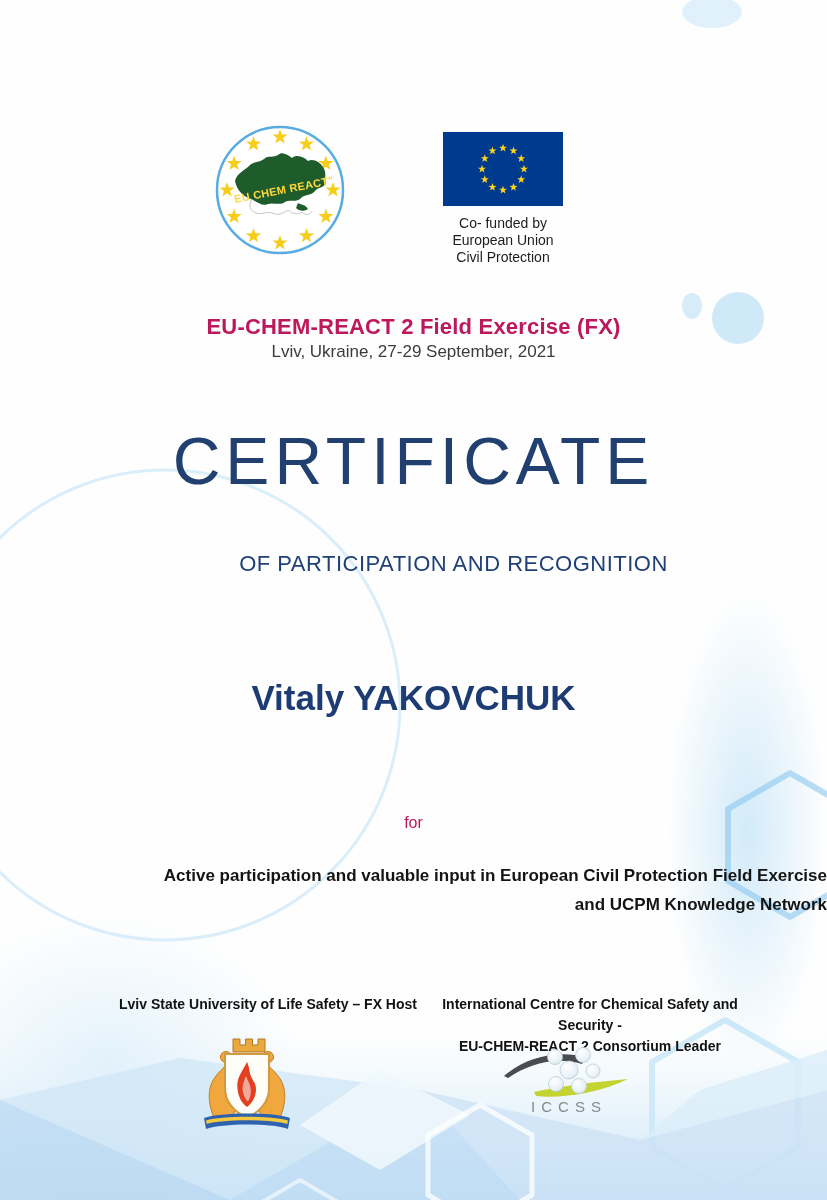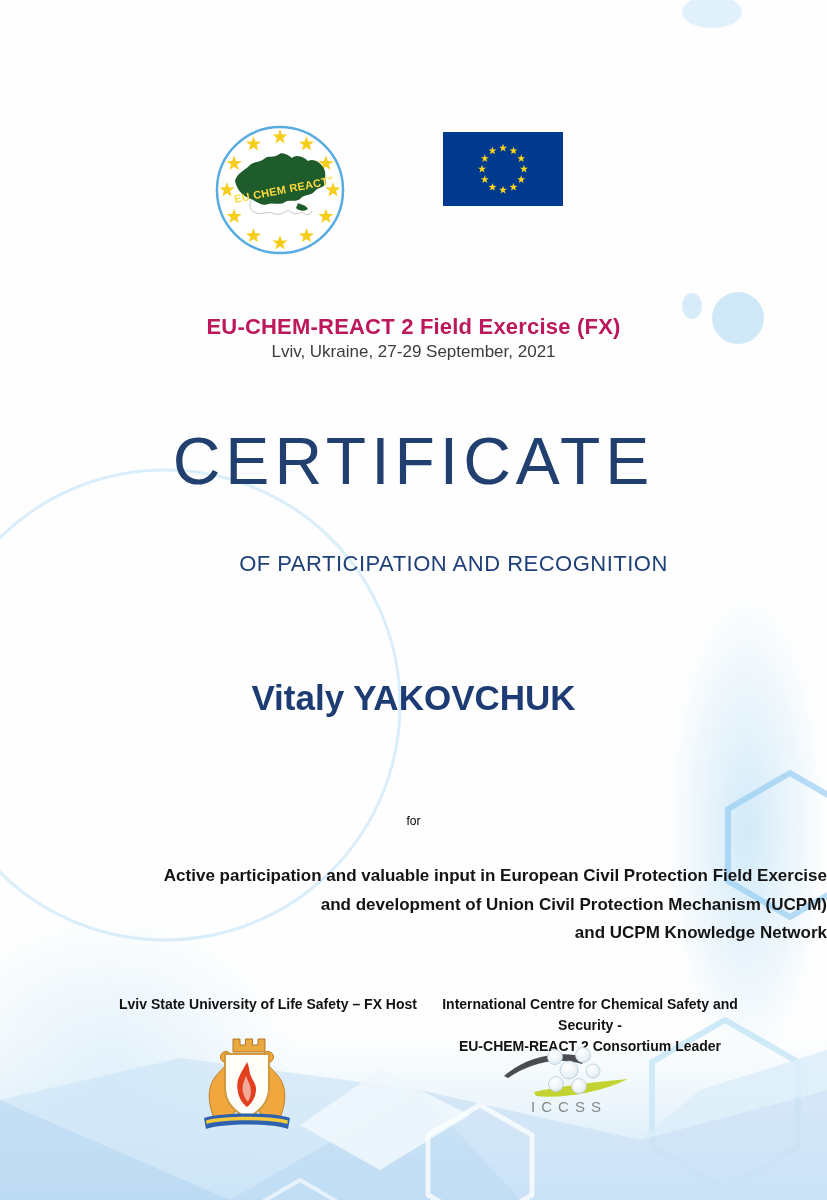--- a/index.html
+++ b/index.html
@@ -25,21 +25,21 @@
   .ecr-logo{left:214px;top:124px;width:132px;height:132px;}
   .flag-block{left:441px;top:132px;width:124px;text-align:center;}
   .flag-caption{font-size:14px;line-height:17px;color:#1d1d1d;margin-top:5px;}
 
   
   .event-title{top:314px;font-size:22px;font-weight:bold;color:#be185d;letter-spacing:.2px;}
   .event-subtitle{top:342px;font-size:17px;color:#3c3c3c;}
   .cert-heading{top:428px;font-size:66px;font-weight:400;color:#21406f;letter-spacing:5px;line-height:1;}
   .cert-subheading{top:551px;font-size:22px;color:#1f4078;letter-spacing:.5px;margin-left:40px;}
   .recipient{top:678px;font-size:35px;font-weight:bold;color:#1e3c74;}
-  .for-label{top:814px;font-size:12px;color:#000000;}
+  .for-label{top:814px;font-size:16px;color:#be185d;}
   .citation{top:862px;font-size:17px;font-weight:bold;color:#141414;line-height:28.5px;text-align:right;}
   .footer-left{left:88px;top:994px;width:360px;text-align:center;font-size:14px;font-weight:bold;color:#121212;line-height:21px;}
   .footer-right{left:428px;top:994px;width:324px;text-align:center;font-size:14px;font-weight:bold;color:#121212;line-height:21px;}
 
   .uni-emblem{left:196px;top:1036px;width:102px;height:100px;}
   .iccss-logo{left:498px;top:1040px;width:145px;height:78px;}
 </style>
 </head>
 <body>
 
@@ -126,35 +126,39 @@
         <use href="#star5" transform="translate(78.2,47.5) scale(4.2)"></use>
         <use href="#star5" transform="translate(70.5,55.2) scale(4.2)"></use>
         <use href="#star5" transform="translate(60,58) scale(4.2)"></use>
         <use href="#star5" transform="translate(49.5,55.2) scale(4.2)"></use>
         <use href="#star5" transform="translate(41.8,47.5) scale(4.2)"></use>
         <use href="#star5" transform="translate(39,37) scale(4.2)"></use>
         <use href="#star5" transform="translate(41.8,26.5) scale(4.2)"></use>
         <use href="#star5" transform="translate(49.5,18.8) scale(4.2)"></use>
       </g>
     </svg>
+    <div class="flag-caption">
+      <div>Co- funded by</div>
+      <div>European Union</div>
+      <div>Civil Protection</div>
+    </div>
   </div>
 
   <div class="abs centered event-title">EU-CHEM-REACT 2 Field Exercise (FX)</div>
   <div class="abs centered event-subtitle">Lviv, Ukraine, 27-29 September, 2021</div>
 
   <div class="abs centered cert-heading">CERTIFICATE</div>
   <div class="abs centered cert-subheading">OF PARTICIPATION AND RECOGNITION</div>
 
   <div class="abs centered recipient">Vitaly YAKOVCHUK</div>
 
   <div class="abs centered for-label">for</div>
 
   <div class="abs centered citation">
     <div>Active participation and valuable input in European Civil Protection Field Exercise</div>
-    <div>and development of Union Civil Protection Mechanism (UCPM)</div>
     <div>and UCPM Knowledge Network</div>
   </div>
 
   <div class="abs footer-left">Lviv State University of Life Safety – FX Host</div>
   <div class="abs footer-right">
     <div>International Centre for Chemical Safety and Security -</div>
     <div>EU-CHEM-REACT 2 Consortium Leader</div>
   </div>
 
   <svg class="abs uni-emblem" viewBox="0 0 102 100">

